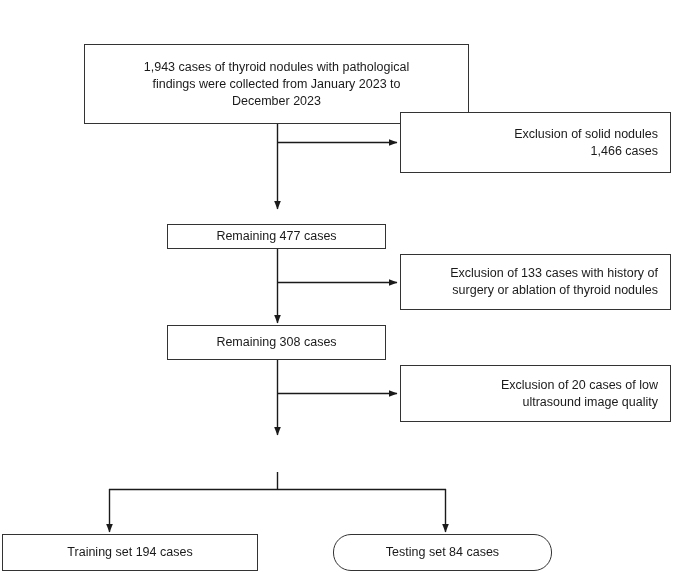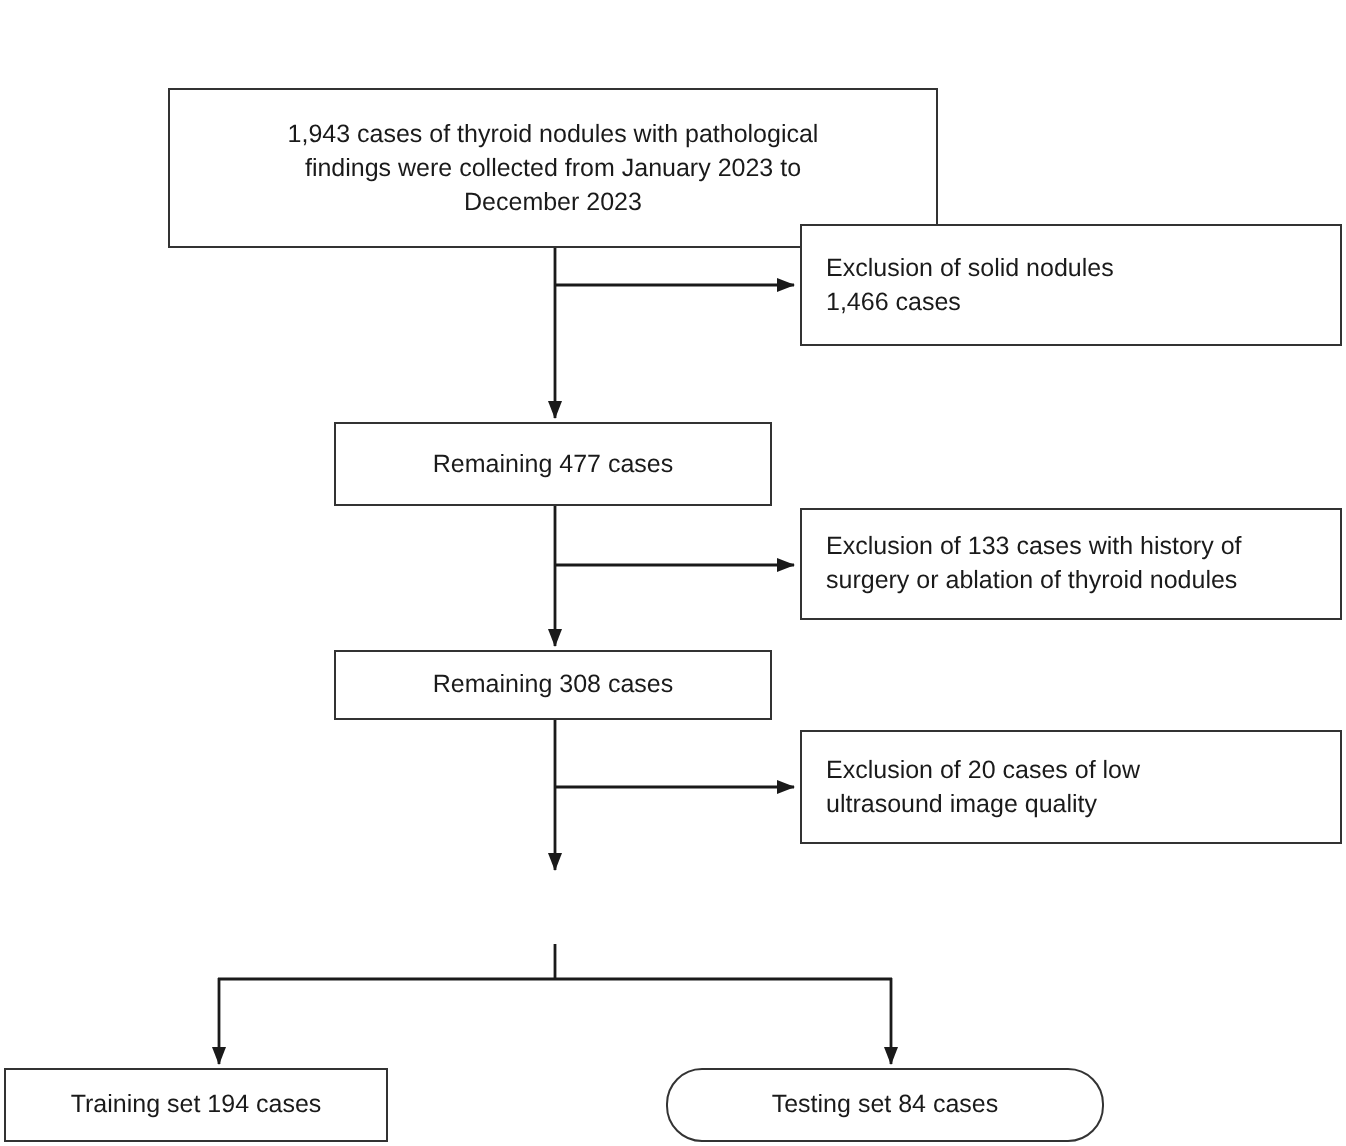--- a/index.html
+++ b/index.html
@@ -37,21 +37,21 @@
     line-height: 17px;
     color: #1a1a1a;
     white-space: pre-line;
     width: 100%;
   }
   .align-center .node-text {
     text-align: center;
     padding: 0 8px;
   }
   .align-left .node-text {
-    text-align: left;
+    text-align: right;
     padding: 0 12px;
   }
   .connector-layer {
     position: absolute;
     left: 0;
     top: 0;
     width: 673px;
     height: 573px;
     pointer-events: none;
   }
@@ -90,40 +90,40 @@
     <span class="node-text">1,943 cases of thyroid nodules with pathological
 findings were collected from January 2023 to
 December 2023</span>
   </div>
 
   <div class="node-box align-left" style="left:400px; top:112px; width:271px; height:61px;">
     <span class="node-text">Exclusion of solid nodules
 1,466 cases</span>
   </div>
 
-  <div class="node-box align-center" style="left:167px; top:211px; width:219px; height:42px;">
+  <div class="node-box align-center" style="left:167px; top:224px; width:219px; height:25px;">
     <span class="node-text">Remaining 477 cases</span>
   </div>
 
   <div class="node-box align-left" style="left:400px; top:254px; width:271px; height:56px;">
     <span class="node-text">Exclusion of 133 cases with history of
 surgery or ablation of thyroid nodules</span>
   </div>
 
   <div class="node-box align-center" style="left:167px; top:325px; width:219px; height:35px;justify-content:center;">
     <span class="node-text">Remaining 308 cases</span>
   </div>
 
   <div class="node-box align-left" style="left:400px; top:365px; width:271px; height:57px;">
     <span class="node-text">Exclusion of 20 cases of low
 ultrasound image quality</span>
   </div>
 
 
-  <div class="node-box align-center" style="left:2px; top:534px; width:192px; height:37px;">
+  <div class="node-box align-center" style="left:2px; top:534px; width:256px; height:37px;">
     <span class="node-text">Training set 194 cases</span>
   </div>
 
   <div class="node-box align-center" style="left:333px; top:534px; width:219px; height:37px;border-radius:18px;">
     <span class="node-text">Testing set 84 cases</span>
   </div>
 
 </div>
 
 </body></html>

